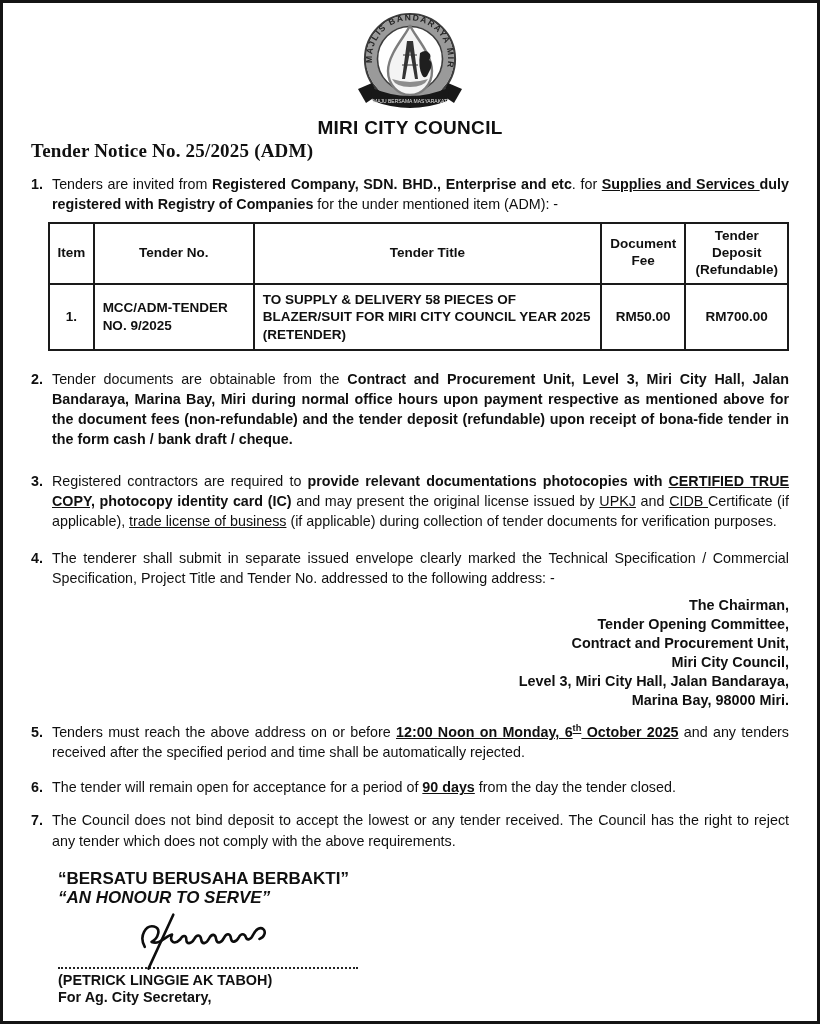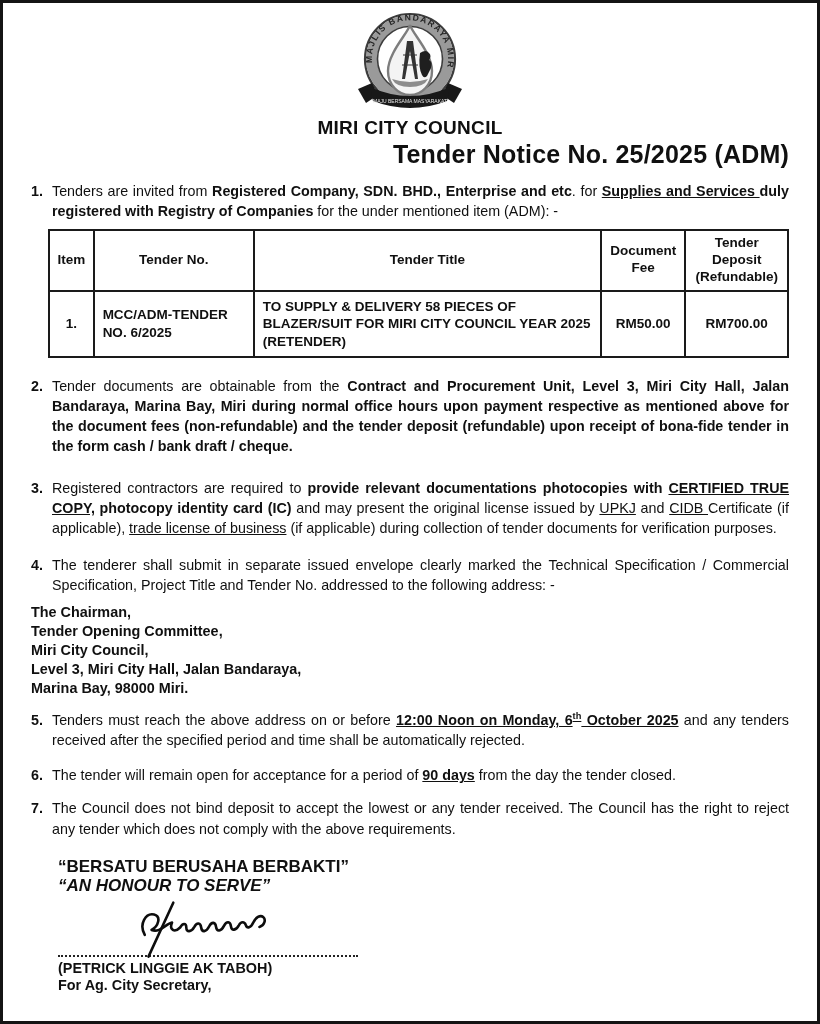--- a/index.html
+++ b/index.html
@@ -6,38 +6,38 @@
   .page{
     width:820px;height:1024px;box-sizing:border-box;
     background:#fff;border:3px solid #141414;
     font-family:"Liberation Sans",sans-serif;color:#101010;
     position:relative;overflow:hidden;
   }
   .content{padding:0 28px;}
   
   .logo-wrap{text-align:center;margin-top:8px;}
   .org-title{text-align:center;font-size:19px;font-weight:bold;letter-spacing:.3px;margin-top:0;}
-  .notice-title{text-align:right;font-size:25px;font-weight:bold;letter-spacing:.2px;margin-top:1px;}
+  .notice-title{text-align:left;font-size:19px;font-weight:bold;letter-spacing:.2px;margin-top:1px;font-family:Liberation Serif, serif;}
   
   .item{display:flex;font-size:14.3px;line-height:1.4;}
   .item .num{flex:none;width:21px;font-weight:bold;}
   .item .body{flex:1;text-align:justify;}
   .b{font-weight:bold;}
   .u{text-decoration:underline;margin-top:20px;}
   .bu{font-weight:bold;text-decoration:underline;}
   sup{font-size:.65em;line-height:0;}
   .m1{margin-top:12px;}
   
   table.tender{border-collapse:collapse;margin:8px 0 0 17px;table-layout:fixed;}
   table.tender th,table.tender td{border:2px solid #1a1a1a;font-size:13.5px;}
   table.tender th{font-weight:bold;text-align:center;padding:4px 3px;line-height:1.25;}
   table.tender td{font-weight:bold;padding:6px 8px;line-height:1.3;}
   td.c{text-align:center;}
   
-  .address{margin-top:8px;text-align:left;font-weight:bold;font-size:14.4px;line-height:19px;}
+  .address{margin-top:8px;text-align:right;font-weight:bold;font-size:14.4px;line-height:19px;}
   
   .motto{margin:18px 0 0 27px;font-size:17px;font-weight:bold;line-height:19px;}
   .motto .it{font-style:italic;}
   
   .sig-block{margin:4px 0 0 27px;position:relative;}
   .sig-svg{display:block;margin-left:30px;height:62px;width:240px;overflow:visible;}
   .dotline{width:300px;border-bottom:2px dotted #222;height:0;margin-top:-6px;}
   .sig-lines{font-size:14.4px;font-weight:bold;line-height:17.5px;margin-top:3px;}
 </style>
 </head>
@@ -100,21 +100,21 @@
           <th>Item</th>
           <th>Tender No.</th>
           <th>Tender Title</th>
           <th>Document Fee</th>
           <th>Tender Deposit (Refundable)</th>
         </tr>
       </thead>
       <tbody>
         <tr>
           <td class="c">1.</td>
-          <td>MCC/ADM-TENDER NO. 6/2025</td>
+          <td>MCC/ADM-TENDER NO. 9/2025</td>
           <td>TO SUPPLY &amp; DELIVERY 58 PIECES OF BLAZER/SUIT FOR MIRI CITY COUNCIL YEAR 2025 (RETENDER)</td>
           <td class="c">RM50.00</td>
           <td class="c">RM700.00</td>
         </tr>
       </tbody>
     </table>
 
     <div class="item" style="margin-top:18px;">
       <span class="num">2.</span>
       <div class="body"><span>Tender documents are obtainable from the </span><span class="b">Contract and Procurement Unit, Level 3, Miri City Hall, Jalan Bandaraya, Marina Bay, Miri during normal office hours upon payment respective as mentioned above for the document fees (non-refundable) and the tender deposit (refundable) upon receipt of bona-fide tender in the form cash / bank draft / cheque.</span></div>
@@ -126,20 +126,21 @@
     </div>
 
     <div class="item" style="margin-top:17px;">
       <span class="num">4.</span>
       <div class="body"><span>The tenderer shall submit in separate issued envelope clearly marked the Technical Specification / Commercial Specification, Project Title and Tender No. addressed to the following address: -</span></div>
     </div>
 
     <div class="address">
       <div>The Chairman,</div>
       <div>Tender Opening Committee,</div>
+      <div>Contract and Procurement Unit,</div>
       <div>Miri City Council,</div>
       <div>Level 3, Miri City Hall, Jalan Bandaraya,</div>
       <div>Marina Bay, 98000 Miri.</div>
     </div>
 
     <div class="item" style="margin-top:12px;">
       <span class="num">5.</span>
       <div class="body"><span>Tenders must reach the above address on or before </span><span class="bu">12:00 Noon on Monday, 6</span><sup class="bu">th</sup><span class="bu"> October 2025</span><span> and any tenders received after the specified period and time shall be automatically rejected.</span></div>
     </div>
 

